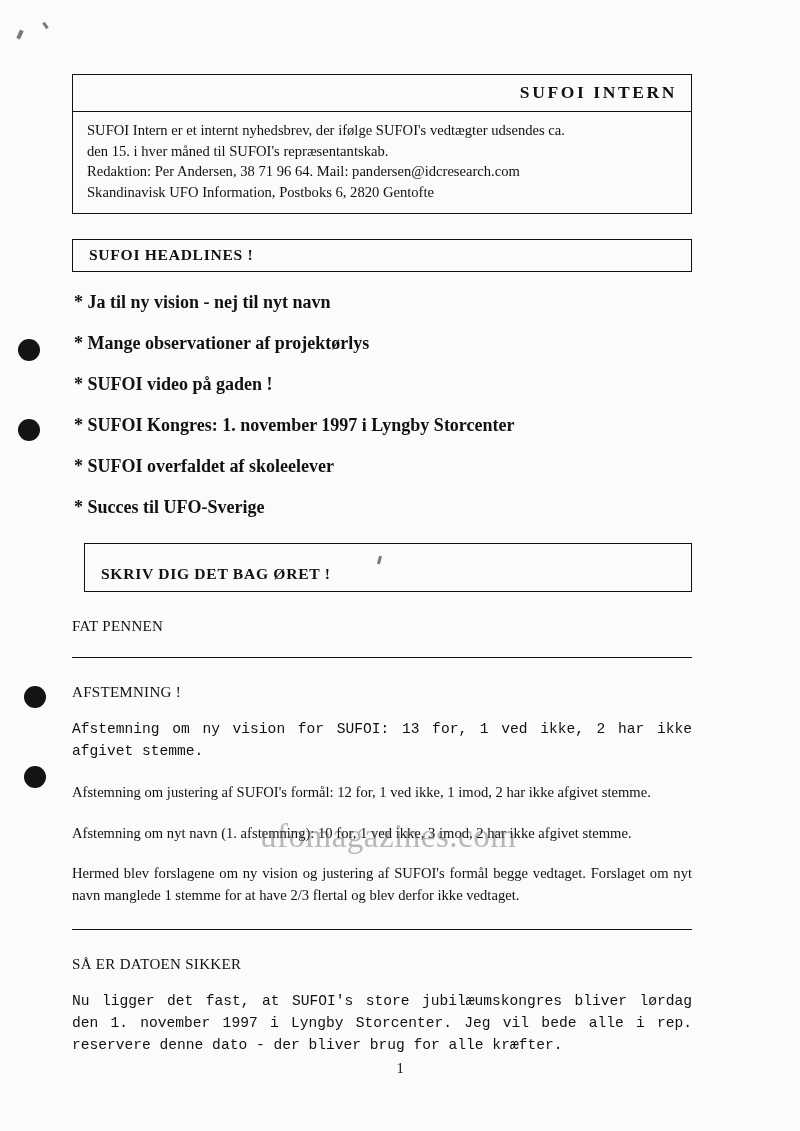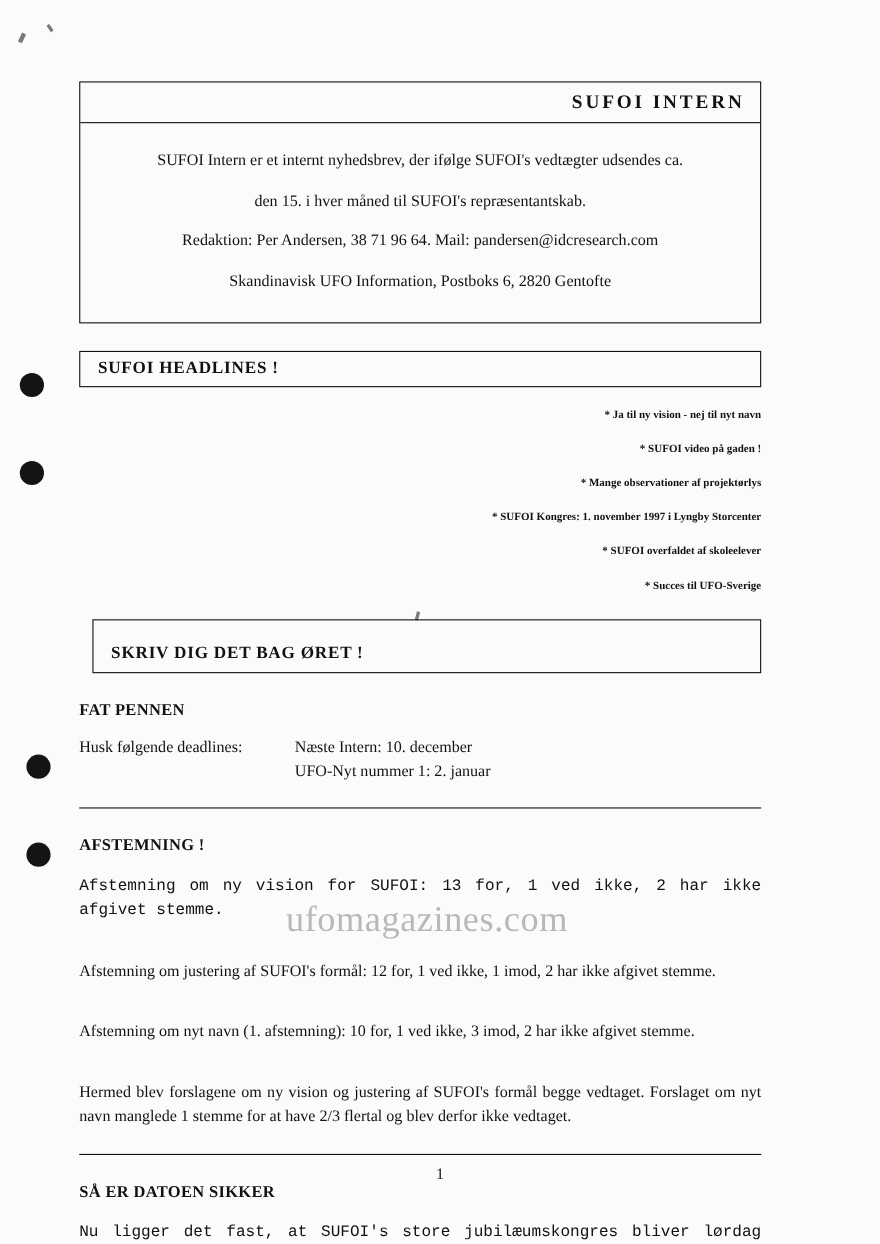--- a/index.html
+++ b/index.html
@@ -55,50 +55,48 @@
   }
   .masthead-title .right {
     letter-spacing: 2.8px;
   }
   .masthead-body {
     padding: 8px 14px 10px 14px;
     font-size: 14.6px;
     line-height: 1.42;
   }
   .masthead-body p {
-    margin: 16px;
-    text-align: center;
+    margin: 0;
   }
   
   .section-bar {
     border: 1.5px solid #111;
     margin-top: 25px;
     padding: 6px 16px 7px 16px;
     font-weight: bold;
     font-size: 15.6px;
     letter-spacing: 0.7px;
   }
   .section-bar.tall {
     padding: 21px 16px 8px 16px;
     margin-left: 12px;
   }
   
   .headlines {
     margin-top: 20px;
   }
   .headline-item {
     font-weight: bold;
-    font-size: 10px;
+    font-size: 18px;
     margin: 0 0 20px 0;
     padding-left: 2px;
-    text-align: right;
   }
   
   .subhead {
-    font-weight: bold;
+    font-weight: normal;
     font-size: 15px;
     margin-top: 26px;
     letter-spacing: 0.3px;
   }
   .deadlines {
     display: flex;
     margin-top: 15px;
     font-size: 14.6px;
     line-height: 1.45;
   }
@@ -110,21 +108,21 @@
     margin: 0;
   }
   hr.rule {
     border: none;
     border-top: 1.3px solid #111;
     margin: 22px 0 0 0;
   }
   .para {
     font-size: 14.6px;
     line-height: 1.5;
-    margin-top: 33px;
+    margin-top: 19px;
     text-align: justify;
   }
   .para.first {
     margin-top: 18px;
     font-family: Liberation Mono, monospace;
   }
   
   .watermark {
     position: absolute;
     left: 228px;
@@ -170,38 +168,31 @@
         <p>den 15. i hver måned til SUFOI's repræsentantskab.</p>
         <p>Redaktion: Per Andersen, 38 71 96 64. Mail: pandersen@idcresearch.com</p>
         <p>Skandinavisk UFO Information, Postboks 6, 2820 Gentofte</p>
       </div>
     </div>
 
     <div class="section-bar">SUFOI HEADLINES !</div>
 
     <div class="headlines">
       <p class="headline-item">* Ja til ny vision - nej til nyt navn</p>
+      <p class="headline-item">* Mange observationer af projektørlys</p>
       <p class="headline-item">* SUFOI video på gaden !</p>
-      <p class="headline-item">* Mange observationer af projektørlys</p>
       <p class="headline-item">* SUFOI Kongres: 1. november 1997 i Lyngby Storcenter</p>
       <p class="headline-item">* SUFOI overfaldet af skoleelever</p>
       <p class="headline-item">* Succes til UFO-Sverige</p>
     </div>
 
     <div class="section-bar tall">SKRIV DIG DET BAG ØRET !</div>
 
     <div class="subhead">FAT PENNEN</div>
 
-    <div class="deadlines">
-      <div class="label">Husk følgende deadlines:</div>
-      <div class="values">
-        <p>Næste Intern: 10. december</p>
-        <p>UFO-Nyt nummer 1: 2. januar</p>
-      </div>
-    </div>
 
     <hr class="rule">
 
     <div class="subhead">AFSTEMNING !</div>
     <p class="para first">Afstemning om ny vision for SUFOI: 13 for, 1 ved ikke, 2 har ikke afgivet stemme.</p>
     <p class="para">Afstemning om justering af SUFOI's formål: 12 for, 1 ved ikke, 1 imod, 2 har ikke afgivet stemme.</p>
     <p class="para">Afstemning om nyt navn (1. afstemning): 10 for, 1 ved ikke, 3 imod, 2 har ikke afgivet stemme.</p>
     <p class="para">Hermed blev forslagene om ny vision og justering af SUFOI's formål begge vedtaget. Forslaget om nyt navn manglede 1 stemme for at have 2/3 flertal og blev derfor ikke vedtaget.</p>
 
     <hr class="rule">

